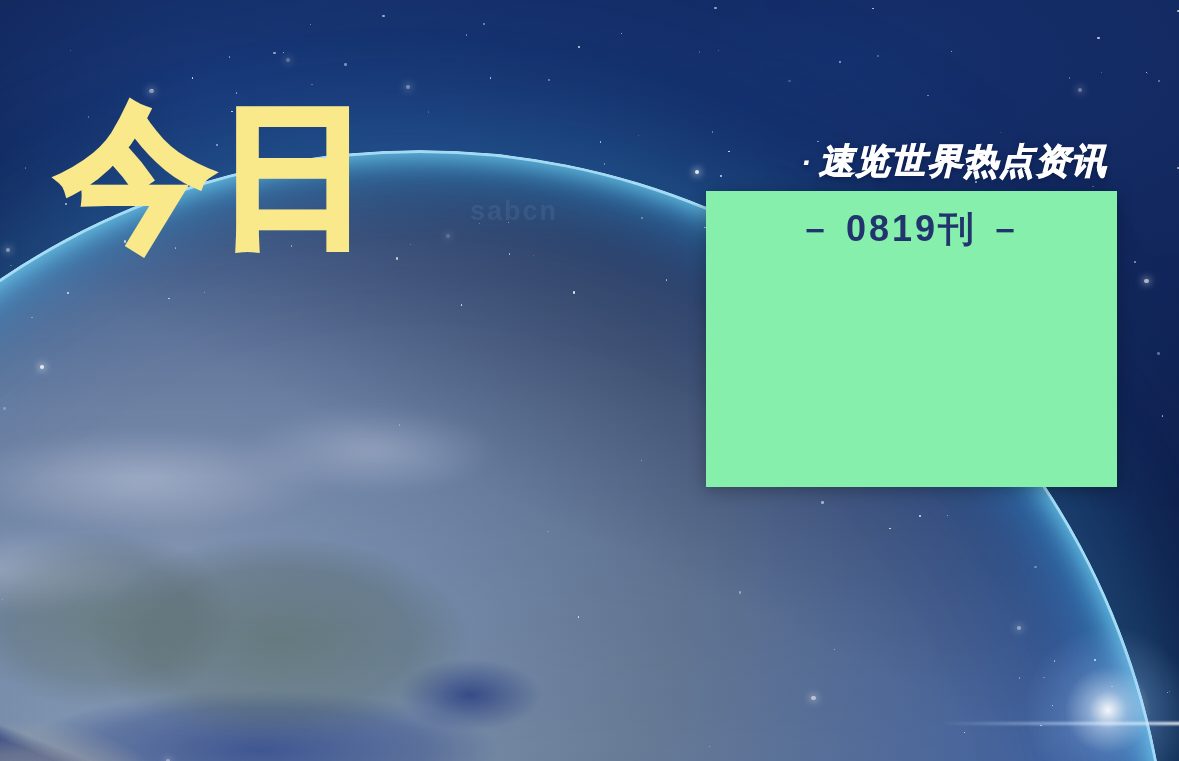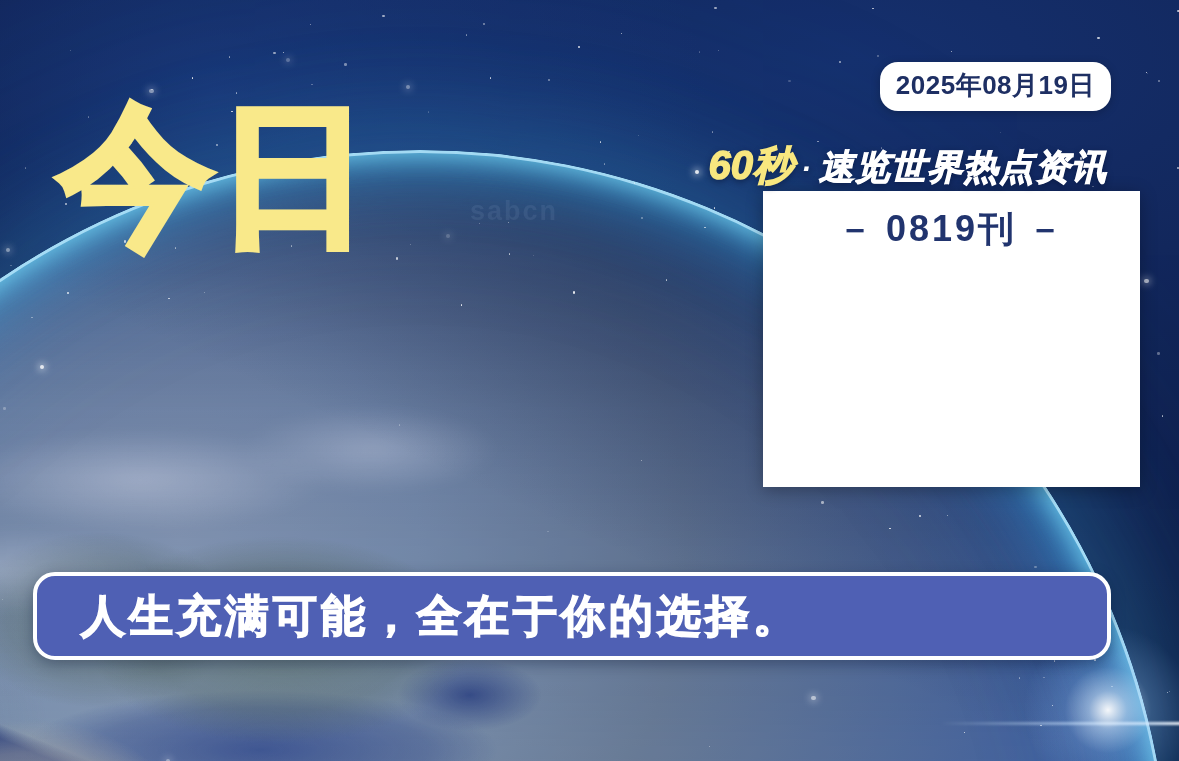--- a/index.html
+++ b/index.html
@@ -193,23 +193,23 @@
     white-space:nowrap;
     text-shadow:0 2px 6px rgba(5,14,44,.65);
   }
   .s60{ color:#F8E77F; font-size:40px; letter-spacing:0px; -webkit-text-stroke:1.4px #F8E77F;}
   .sdot{ color:#FFFFFF; font-size:30px; padding:0 2px;}
   .stext{ color:#FFFFFF; font-size:35px; letter-spacing:1px; -webkit-text-stroke:1.1px #FFFFFF;}
 
   
   .info-card{
     position:absolute;
-    left:763px; top:191px;
-    width:377px; height:296px;
-    background:#ffffff;
+    left:706px; top:191px;
+    width:411px; height:296px;
+    background:#86efac;
     z-index:7;
     box-shadow:0 3px 16px rgba(0,0,0,.30);
   }
   .card-issue{
     position:absolute;
     left:0; right:0; top:14px;
     text-align:center;
     color:#21346E;
     font-size:36px;
     font-weight:700;
@@ -429,31 +429,26 @@
     </div>
   <div class="flare-streak"></div>
   <div class="flare"></div>
 
   <div class="watermark">sabcn</div>
 
   <div class="title-block">
     <div class="t-line t-jinri">今日</div>
   </div>
 
-  <div class="date-pill">2025年08月19日</div>
 
   <div class="slogan60">
-    <span class="s60">60秒</span>
     <span class="sdot">·</span>
     <span class="stext">速览世界热点资讯</span>
   </div>
 
   <div class="info-card">
     <div class="card-issue">
       <span class="dash">－</span><span>0819刊</span><span class="dash">－</span>
     </div>
   </div>
 
-  <div class="quote-banner">
-    <div class="quote-text">人生充满可能，全在于你的选择。</div>
-  </div>
 
 </div>
 
 </body></html>

